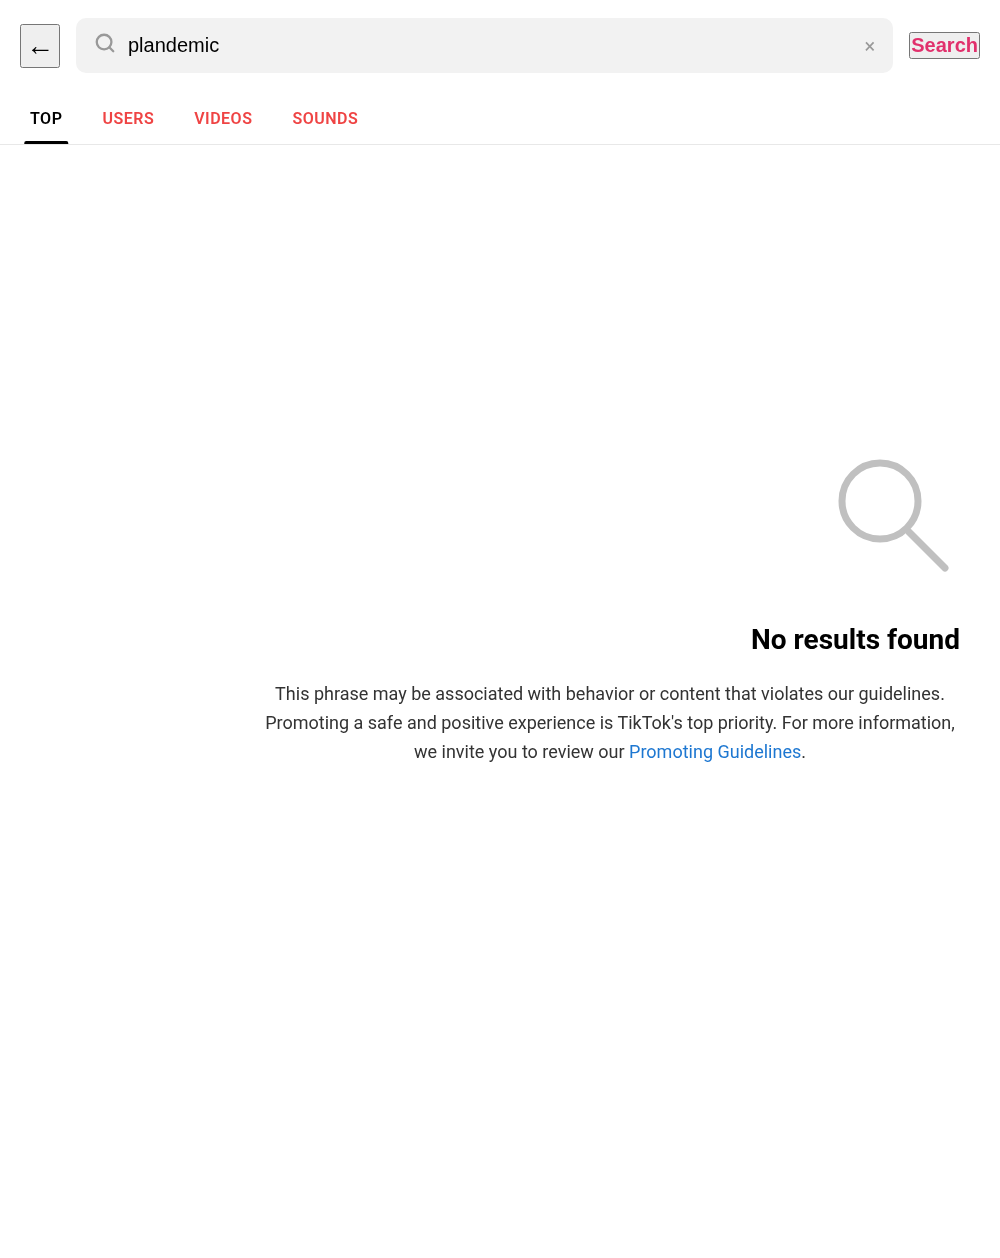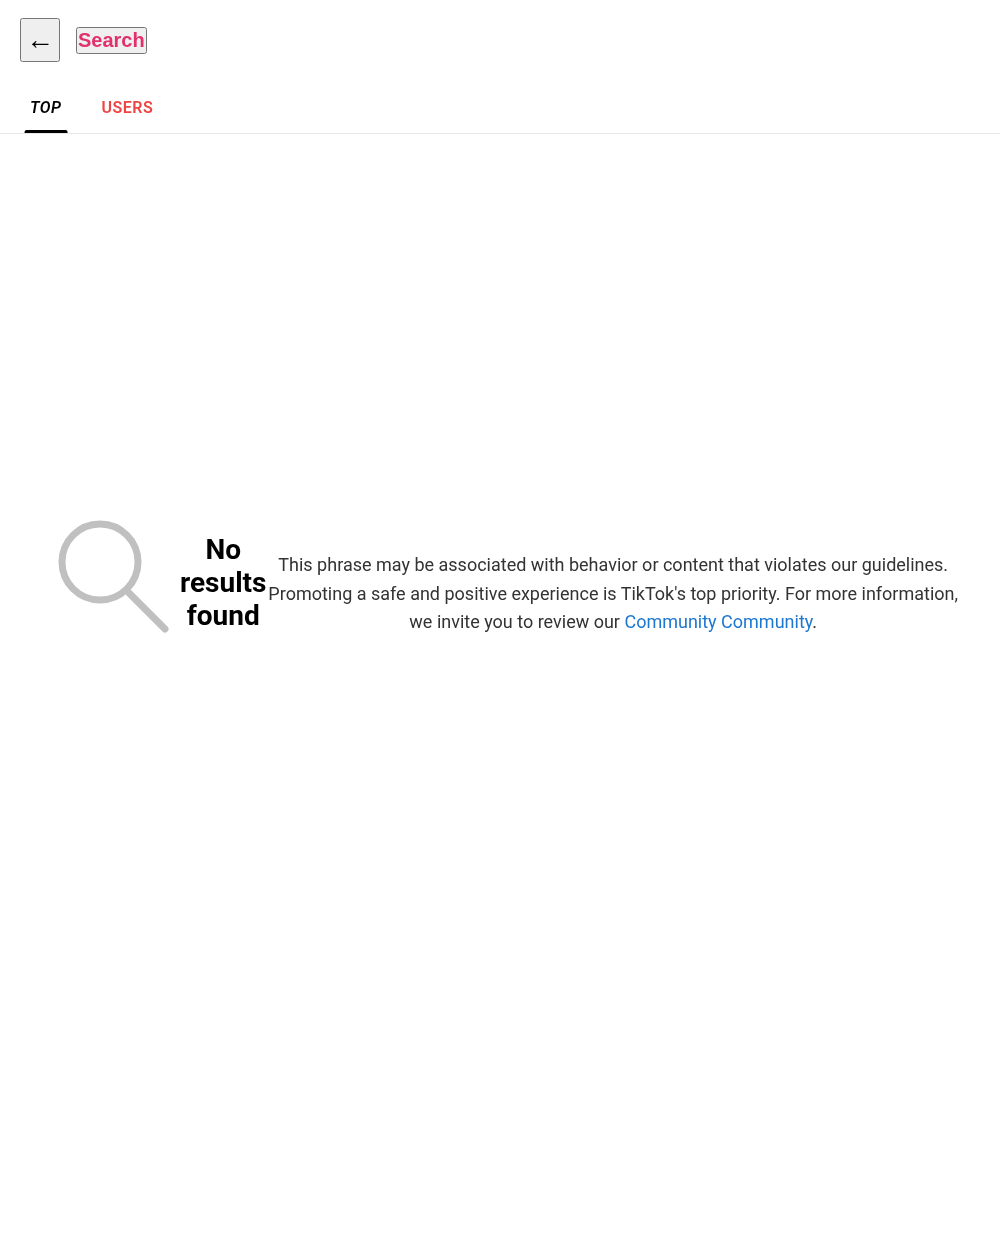--- a/index.html
+++ b/index.html
@@ -88,40 +88,39 @@
       font-weight: 600;
       color: #ef4444;
       cursor: pointer;
       letter-spacing: 0.5px;
       position: relative;
       text-transform: uppercase;
     }
 
     .tab.active {
       color: #000;
-      font-style: italic;
     }
 
     .tab.active::after {
       content: '';
       position: absolute;
       bottom: 0;
       left: 50%;
       transform: translateX(-50%);
       width: 60%;
       height: 3px;
       background: #000;
       border-radius: 2px 2px 0 0;
     }
 
     
     .main-content {
       display: flex;
-      flex-direction: row;
-      align-items: center;
+      flex-direction: column;
+      align-items: flex-end;
       justify-content: center;
       padding: 80px 40px 60px;
       min-height: 900px;
     }
 
     .empty-icon {
       margin-bottom: 36px;
     }
 
     .empty-icon svg {
@@ -149,37 +148,49 @@
       color: #1d77d1;
       text-decoration: none;
     }
   </style>
 </head>
 <body>
 
 <div class="header">
   <button class="back-btn">←</button>
 
+  <div class="search-bar">
+    <span class="search-icon-inner">
+      <svg width="22" height="22" viewBox="0 0 24 24" fill="none" stroke="#999" stroke-width="2.5" stroke-linecap="round" stroke-linejoin="round">
+        <circle cx="11" cy="11" r="8"></circle>
+        <line x1="21" y1="21" x2="16.65" y2="16.65"></line>
+      </svg>
+    </span>
+    <input class="search-input" type="text" value="plandemic" style="">
+    <span class="clear-btn">×</span>
+  </div>
 
   <button class="search-btn">Search</button>
 </div>
 
 <nav class="tabs">
   <div class="tab active">TOP</div>
   <div class="tab">USERS</div>
+  <div class="tab">VIDEOS</div>
+  <div class="tab">SOUNDS</div>
 </nav>
 
 <main class="main-content">
 
   <div class="empty-icon">
     <svg width="140" height="140" viewBox="0 0 140 140" fill="none" xmlns="http://www.w3.org/2000/svg">
       <circle cx="60" cy="58" r="38" stroke="#c0c0c0" stroke-width="7" fill="none"></circle>
       <line x1="89" y1="89" x2="125" y2="125" stroke="#c0c0c0" stroke-width="7" stroke-linecap="round"></line>
     </svg>
   </div>
 
   <h2 class="no-results-title">No results found</h2>
 
   <p class="no-results-desc">
-    <span>This phrase may be associated with behavior or content that violates our guidelines. Promoting a safe and positive experience is TikTok's top priority. For more information, we invite you to review our </span><a class="community-link" href="#">Community Community</a><span>.</span>
+    <span>This phrase may be associated with behavior or content that violates our guidelines. Promoting a safe and positive experience is TikTok's top priority. For more information, we invite you to review our </span><a class="community-link" href="#">Promoting Guidelines</a><span>.</span>
   </p>
 
 </main>
 
 </body></html>

